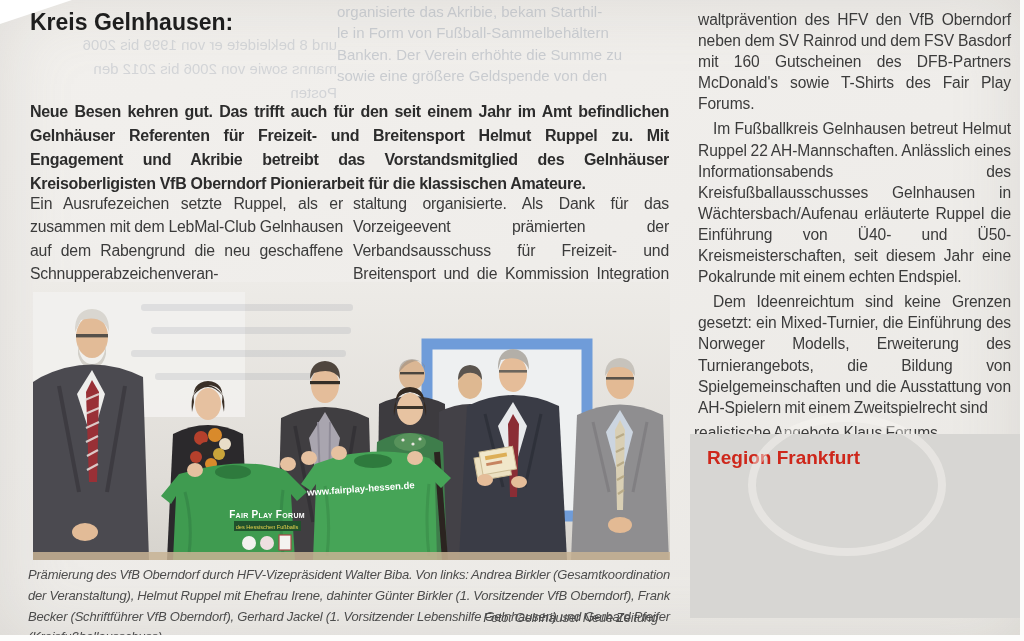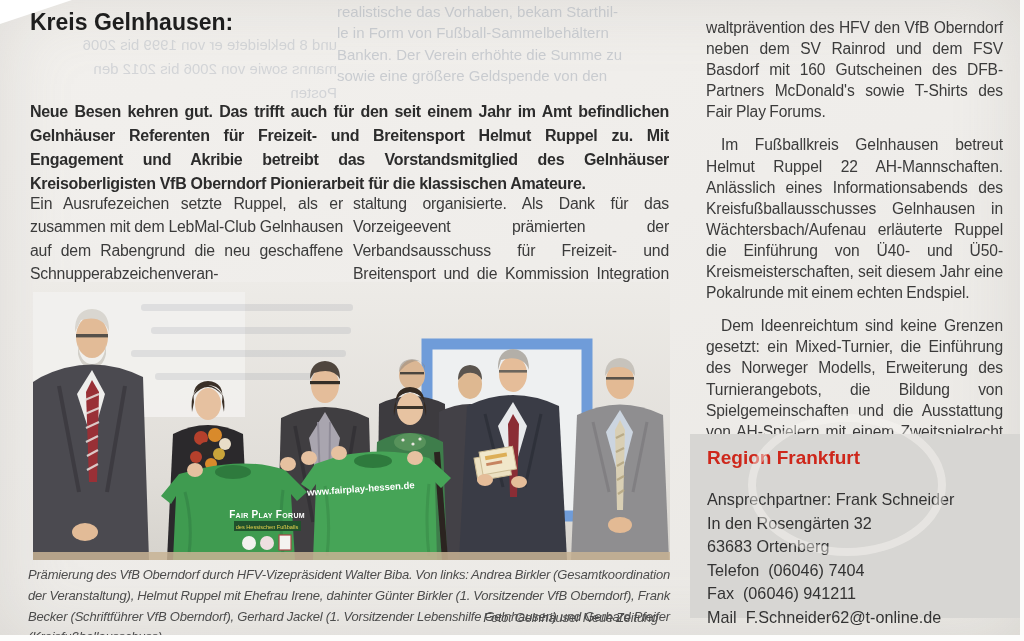--- a/index.html
+++ b/index.html
@@ -23,21 +23,21 @@
             color:#ce271b;z-index:2;}
   .lead{left:30px;top:100px;width:639px;height:96px;overflow:hidden;
         font-size:16px;font-weight:700;line-height:24px;letter-spacing:-.3px;
         color:#2c2c2c;text-align:justify;z-index:2;}
   .bodycol{font-size:15.8px;line-height:23.3px;color:#3b3b3b;text-align:justify;
         letter-spacing:-.2px;word-spacing:-1px;z-index:2;}
   .col1{left:30px;top:192px;width:313px;height:92px;overflow:hidden;text-align-last:justify;}
   .col2{left:353px;top:192px;width:316px;height:92px;overflow:hidden;text-align-last:justify;}
   .col3{left:694px;top:5px;width:321px;font-size:15.6px;line-height:21.1px;
         letter-spacing:-.1px;word-spacing:-.8px;}
-  .col3 p{margin:12px;}
+  .col3 p{margin:4px;}
   .col3 p.indent{text-indent:15px;}
   .byline-row{display:flex;}
 
   .photo{left:33px;top:282px;width:637px;height:278px;z-index:2;}
   .photo svg{display:block;width:100%;height:100%;}
 
   .caption{left:28px;top:565px;width:642px;height:66px;
            font-style:italic;font-size:13px;line-height:20.8px;color:#4c4c4c;
            text-align:justify;letter-spacing:-.2px;word-spacing:-.5px;z-index:2;}
   .credit{position:absolute;right:12px;bottom:2px;background:transparent;}
@@ -52,21 +52,21 @@
              border-right:72px solid transparent;z-index:5;}
   .edge-r{right:0;top:0;width:4px;height:641px;background:#fcfcfb;z-index:5;}
   .edge-b{left:0;bottom:0;width:1024px;height:6px;background:#fdfdfc;z-index:5;}
 </style>
 </head>
 <body>
 
 <div id="stage">
 
   <div class="abs ghost-top">
-    <div>realistische das Vorhaben, bekam Starthil-</div>
+    <div>organisierte das Akribie, bekam Starthil-</div>
     <div>le in Form von Fußball-Sammelbehältern</div>
     <div>Banken. Der Verein erhöhte die Summe zu</div>
     <div>sowie eine größere Geldspende von den</div>
   </div>
   <div class="abs ghost-left">
     <div>und 8 bekleidete er von 1999 bis 2006</div>
     <div>manns sowie von 2006 bis 2012 den Posten</div>
   </div>
 
   <div class="abs kicker">Kreis Gelnhausen:</div>
@@ -234,28 +234,20 @@
     </svg>
   </div>
 
   <div class="abs caption">
     <span>Prämierung des VfB Oberndorf durch HFV-Vizepräsident Walter Biba. Von links: Andrea Birkler (Gesamtkoordination der Veranstaltung), Helmut Ruppel mit Ehefrau Irene, dahinter Günter Birkler (1. Vorsitzender VfB Oberndorf), Frank Becker (Schriftführer VfB Oberndorf), Gerhard Jackel (1. Vorsitzender Lebenshilfe Gelnhausen) und Gerhard Pfeifer (Kreisfußballausschuss)</span>
     <span class="credit">Foto: Gelnhäuser Neue Zeitung</span>
   </div>
 
   <div class="abs region-box">
     <div class="region-title">Region Frankfurt</div>
-    <div class="region-lines">
-      <div>Ansprechpartner: Frank Schneider</div>
-      <div>In den Rosengärten 32</div>
-      <div>63683 Ortenberg</div>
-      <div>Telefon&nbsp; (06046) 7404</div>
-      <div>Fax&nbsp; (06046) 941211</div>
-      <div>Mail&nbsp; F.Schneider62@t-online.de</div>
-    </div>
   </div>
 
   <div class="abs ghost-stamp"></div>
 
   <div class="abs corner-tl"></div>
   <div class="abs edge-r"></div>
   <div class="abs edge-b"></div>
 </div>
 
 </body></html>

